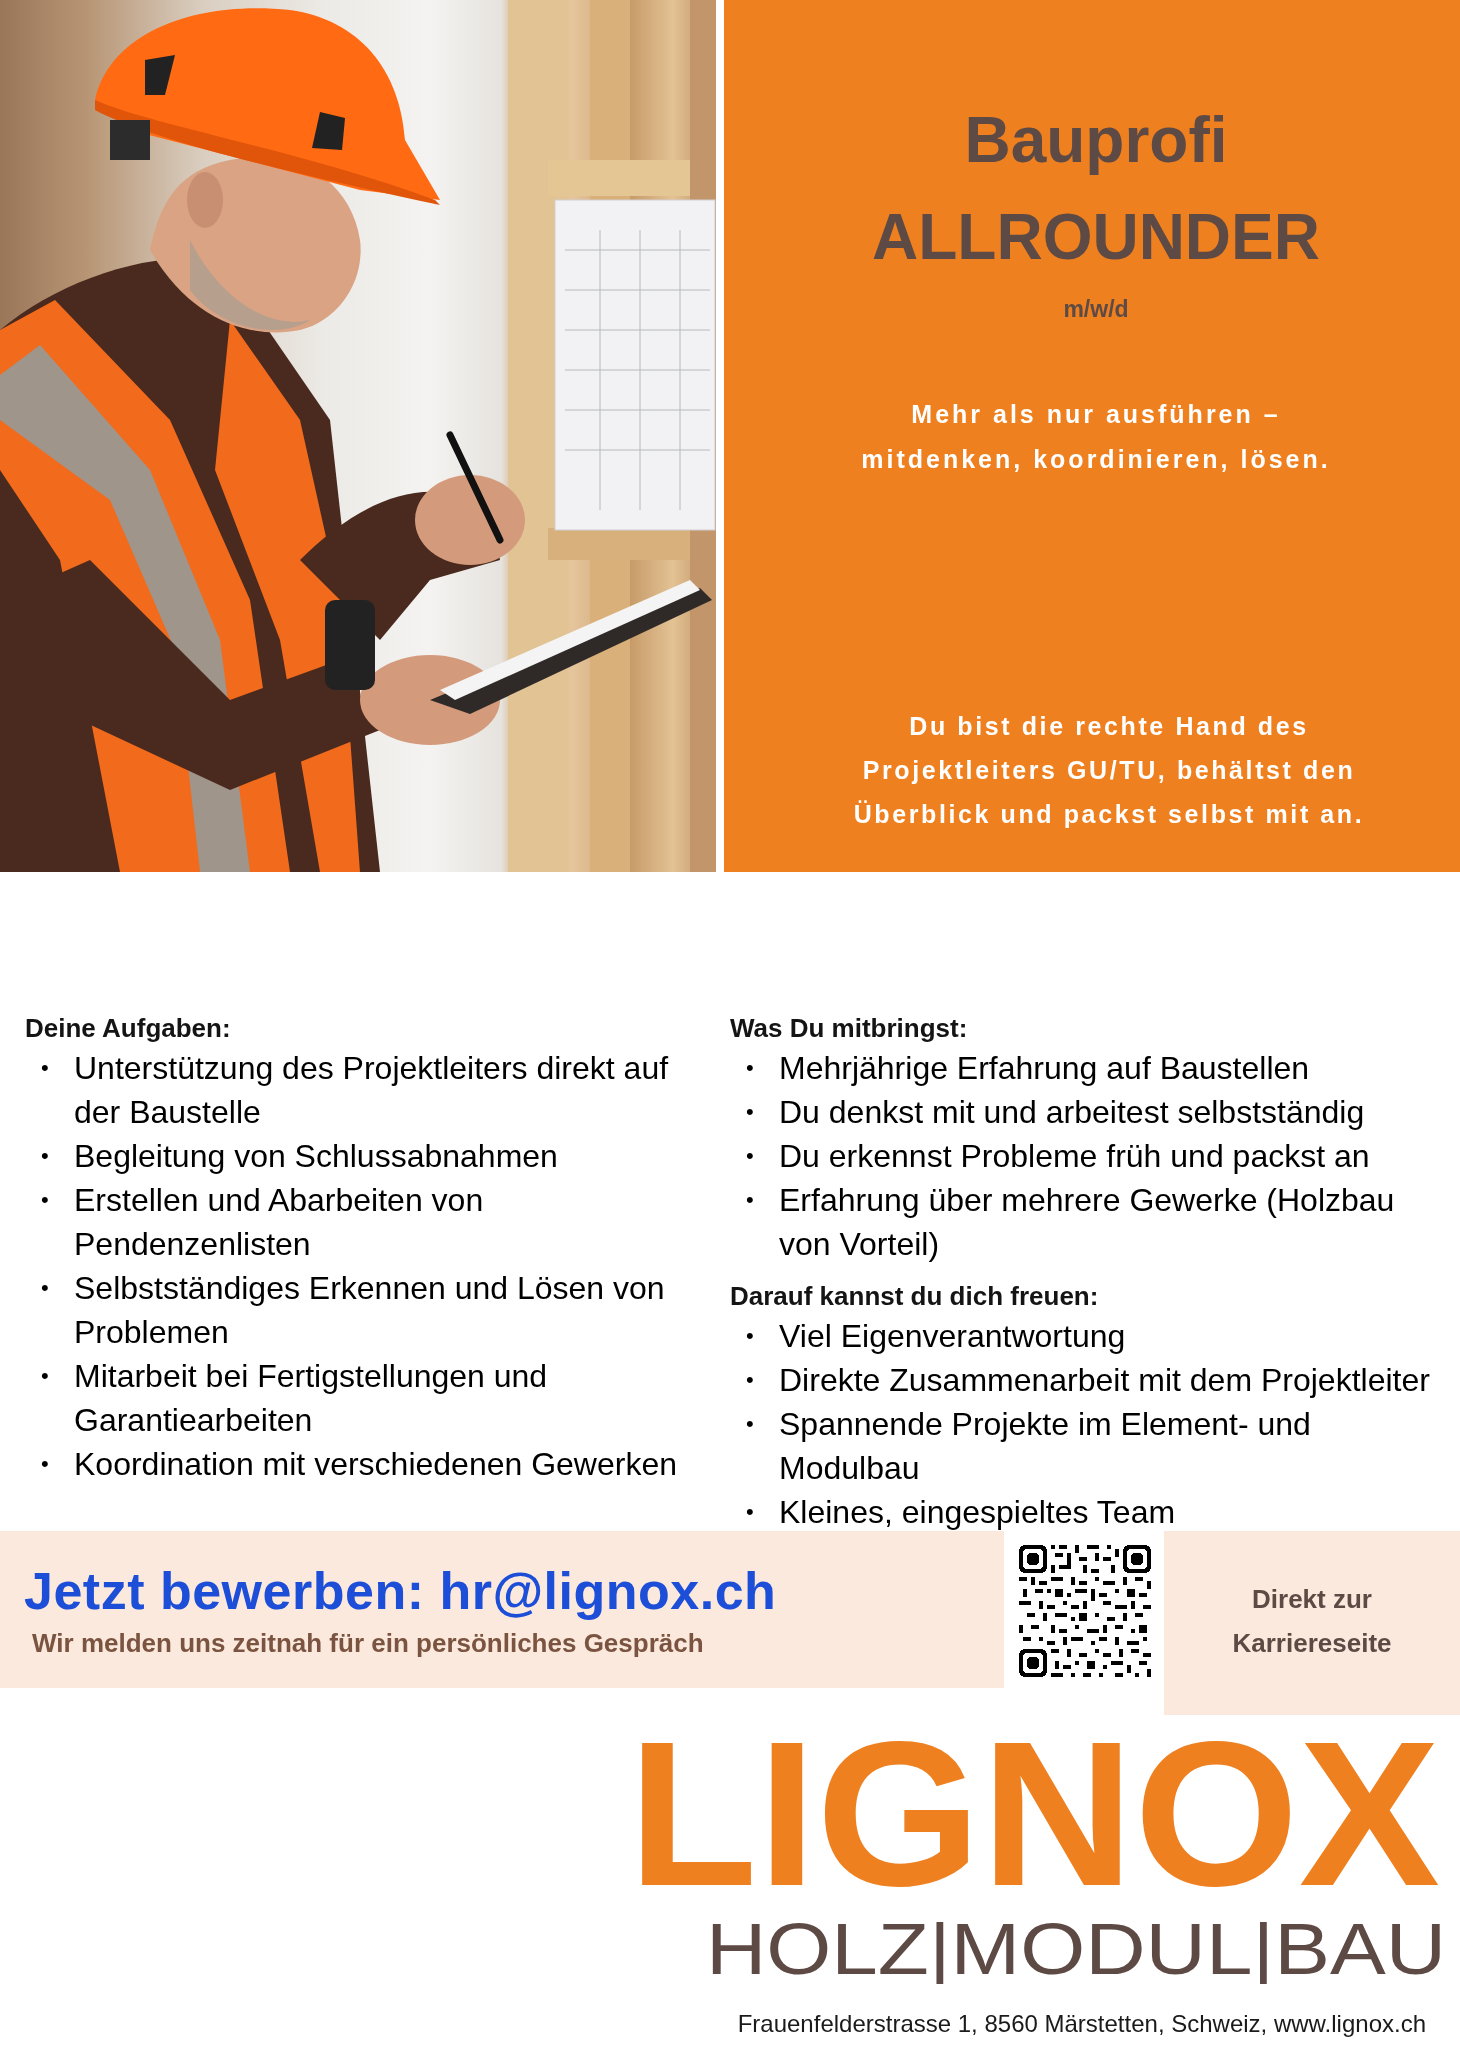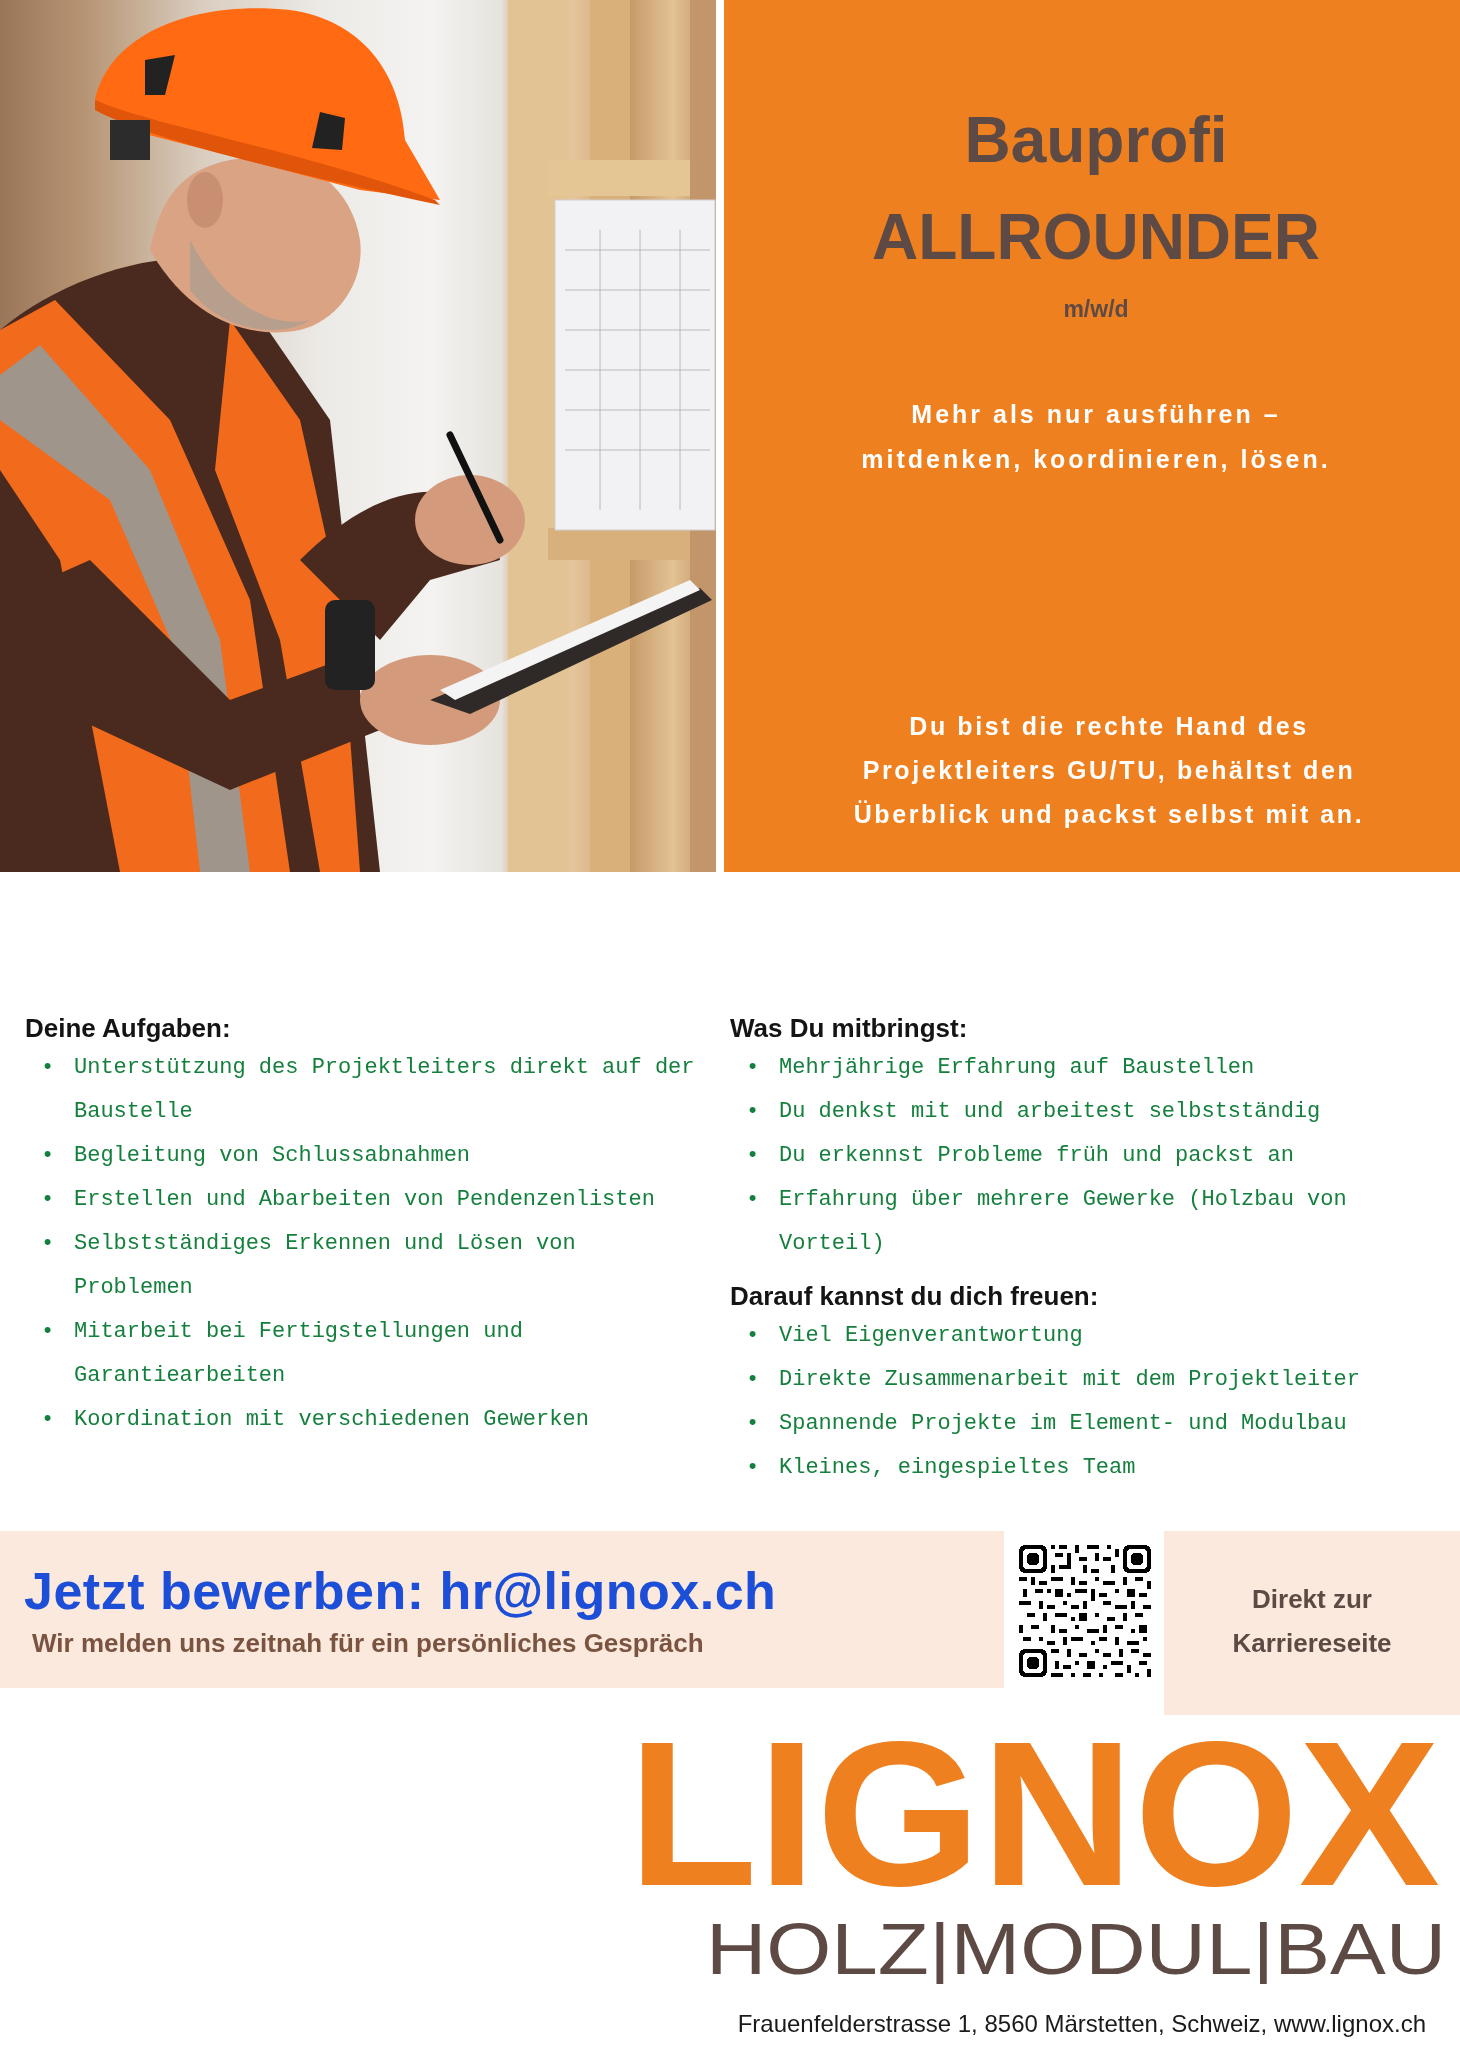--- a/index.html
+++ b/index.html
@@ -19,21 +19,21 @@
   .hero-tagline { position: absolute; left: 0; width: 100%; top: 392px; font-size: 25px; font-weight: 700; color: #ffffff; letter-spacing: 3px; line-height: 45px; }
   .hero-desc { position: absolute; left: 0; width: 100%; top: 704px; font-size: 25px; font-weight: 700; color: #ffffff; letter-spacing: 2.6px; line-height: 44px; padding-left: 26px; }
 
   
   .col { position: absolute; top: 1010px; }
   .col-left { left: 25px; width: 680px; }
   .col-right { left: 730px; width: 720px; }
   .sec-heading { font-size: 26px; font-weight: 700; line-height: 36px; color: #141414; }
   .sec-heading.spaced { margin-top: 12px; }
   ul.blist { list-style: none; margin-left: 0; }
-  ul.blist li { position: relative; padding-left: 49px; font-size: 22px; line-height: 44px; color: #15803d; font-family: Liberation Mono, monospace; }
+  ul.blist li { position: relative; padding-left: 49px; font-size: 32px; line-height: 44px; color: #000000; }
   ul.blist li::before { content: "•"; position: absolute; left: 16px; top: 0; font-size: 22px; }
 
   
   .apply-box { position: absolute; left: 0; top: 1531px; width: 1004px; height: 157px; background: #FCE9DD; }
   .apply-title { position: absolute; left: 24px; top: 30px; font-size: 52px; font-weight: 700; color: #1d4ed8; letter-spacing: 0.5px; white-space: nowrap; }
   .apply-sub { position: absolute; left: 32px; top: 97px; font-size: 26px; font-weight: 700; color: #7A5440; white-space: nowrap; }
   .qr-wrap { position: absolute; left: 1004px; top: 1531px; width: 160px; height: 157px; background: #ffffff; }
   .qr-wrap svg { position: absolute; left: 15px; top: 14px; }
   .career-box { position: absolute; left: 1164px; top: 1531px; width: 296px; height: 184px; background: #FCE9DD; text-align: center; }
   .career-text { position: absolute; left: 0; width: 100%; top: 46px; font-size: 26px; font-weight: 700; color: #5E4A44; line-height: 44px; }

